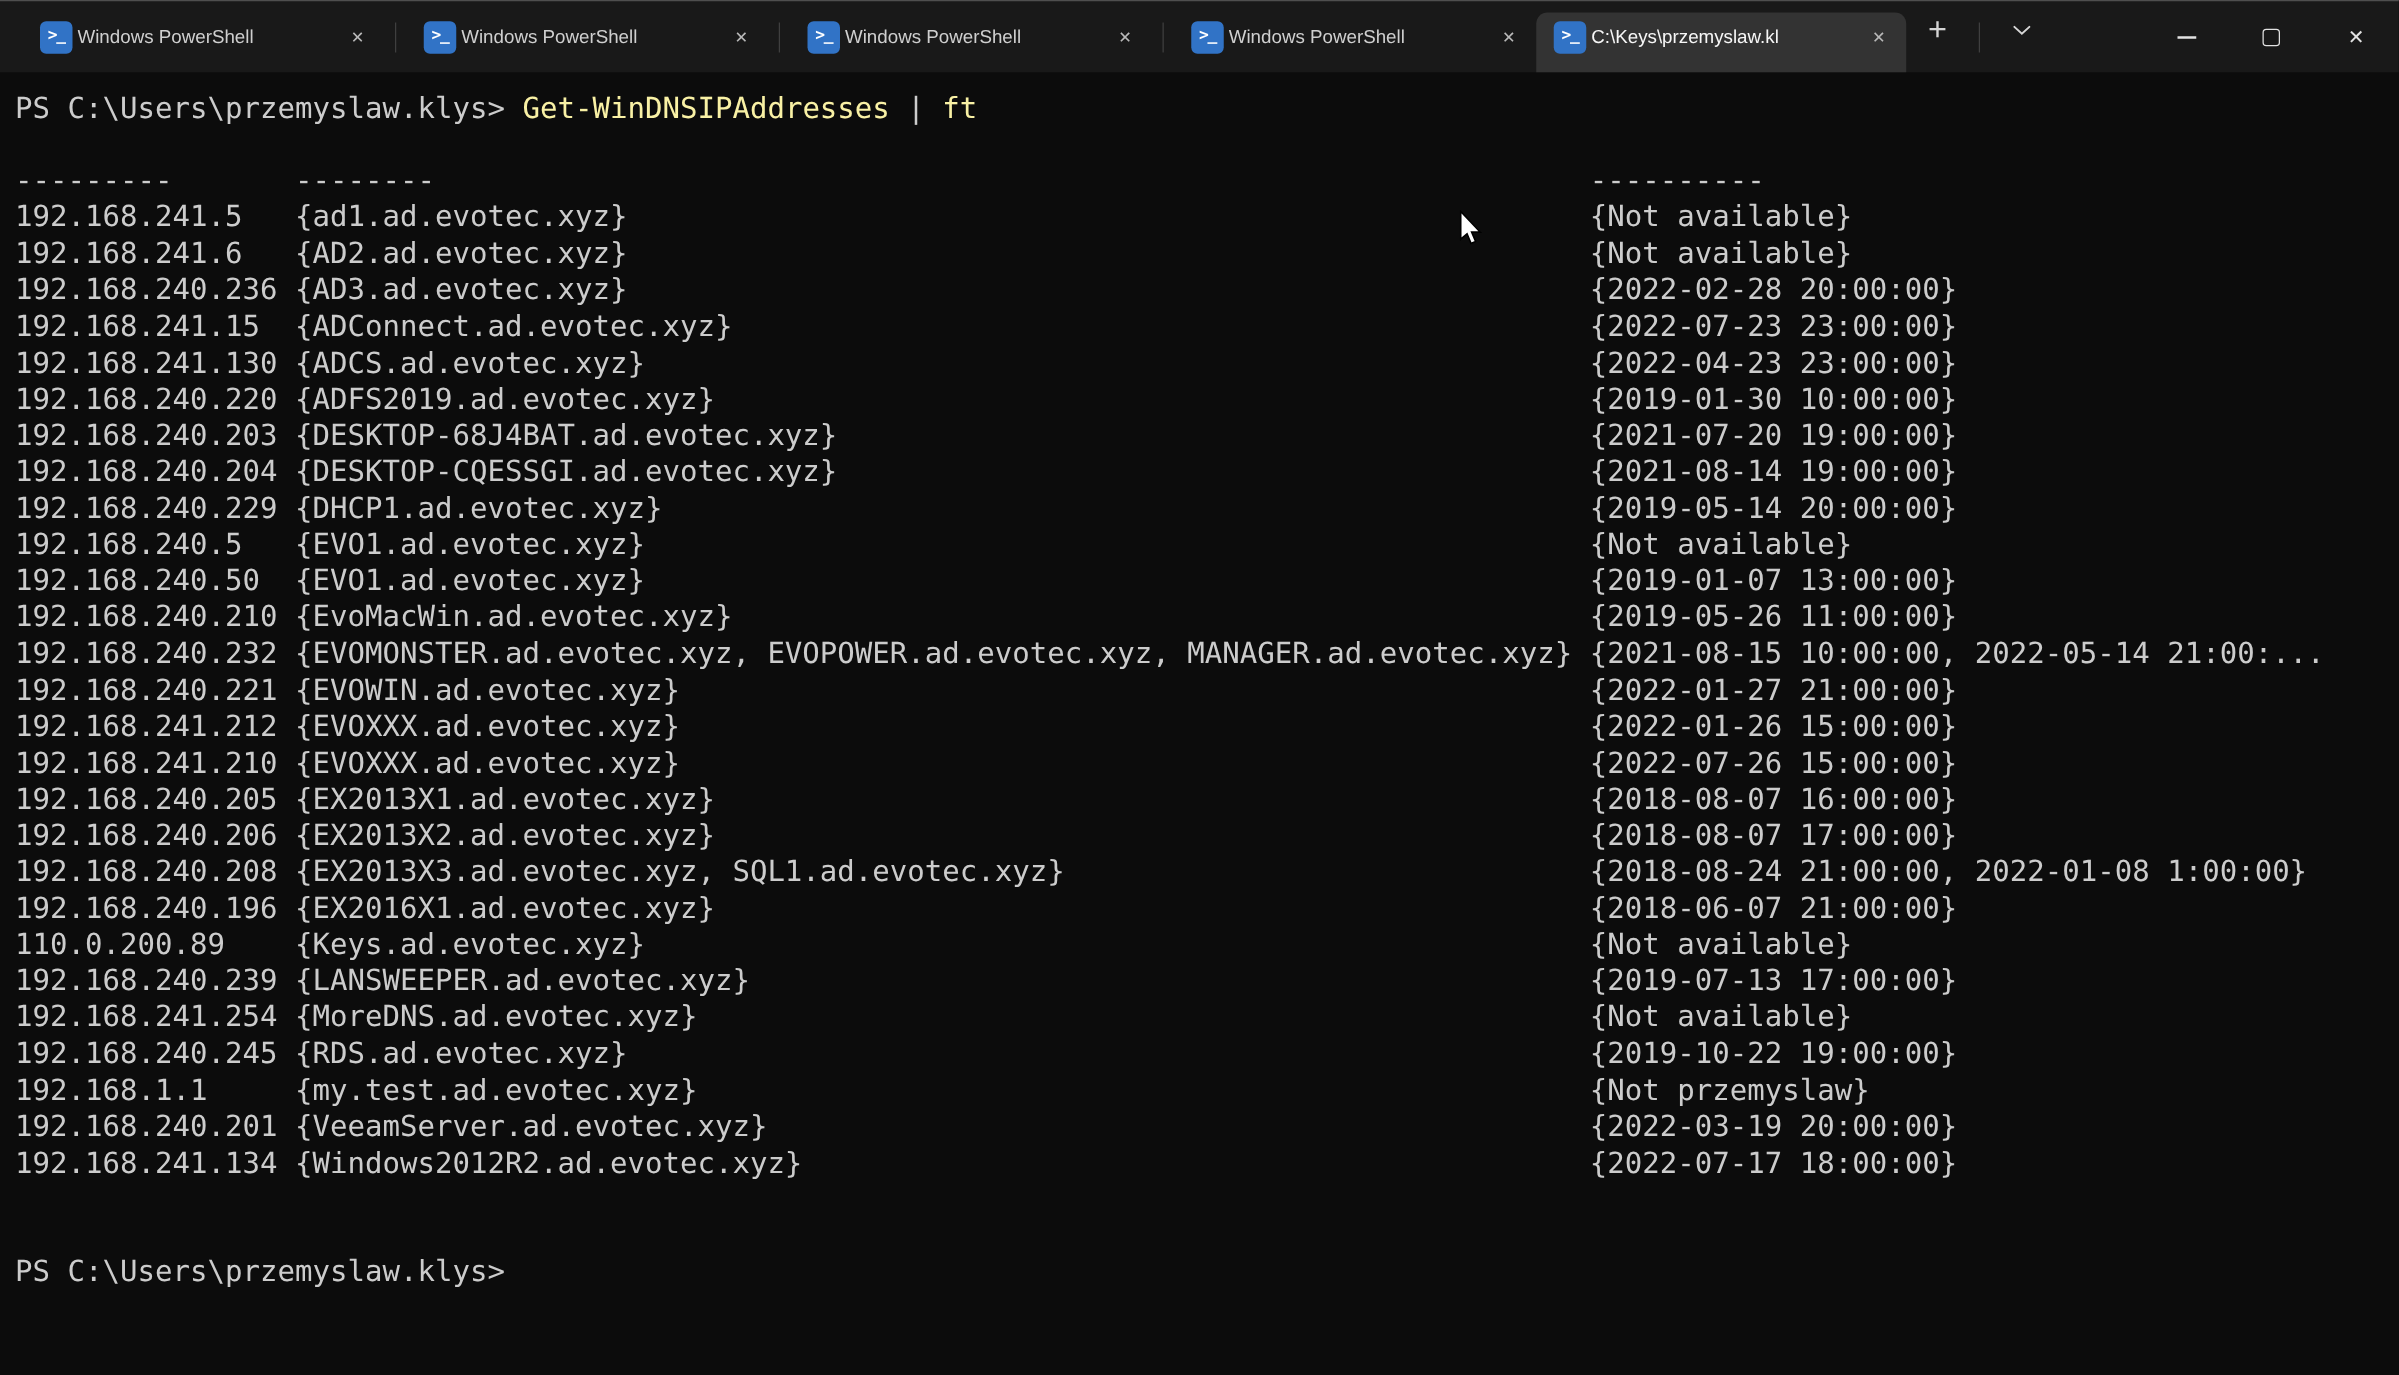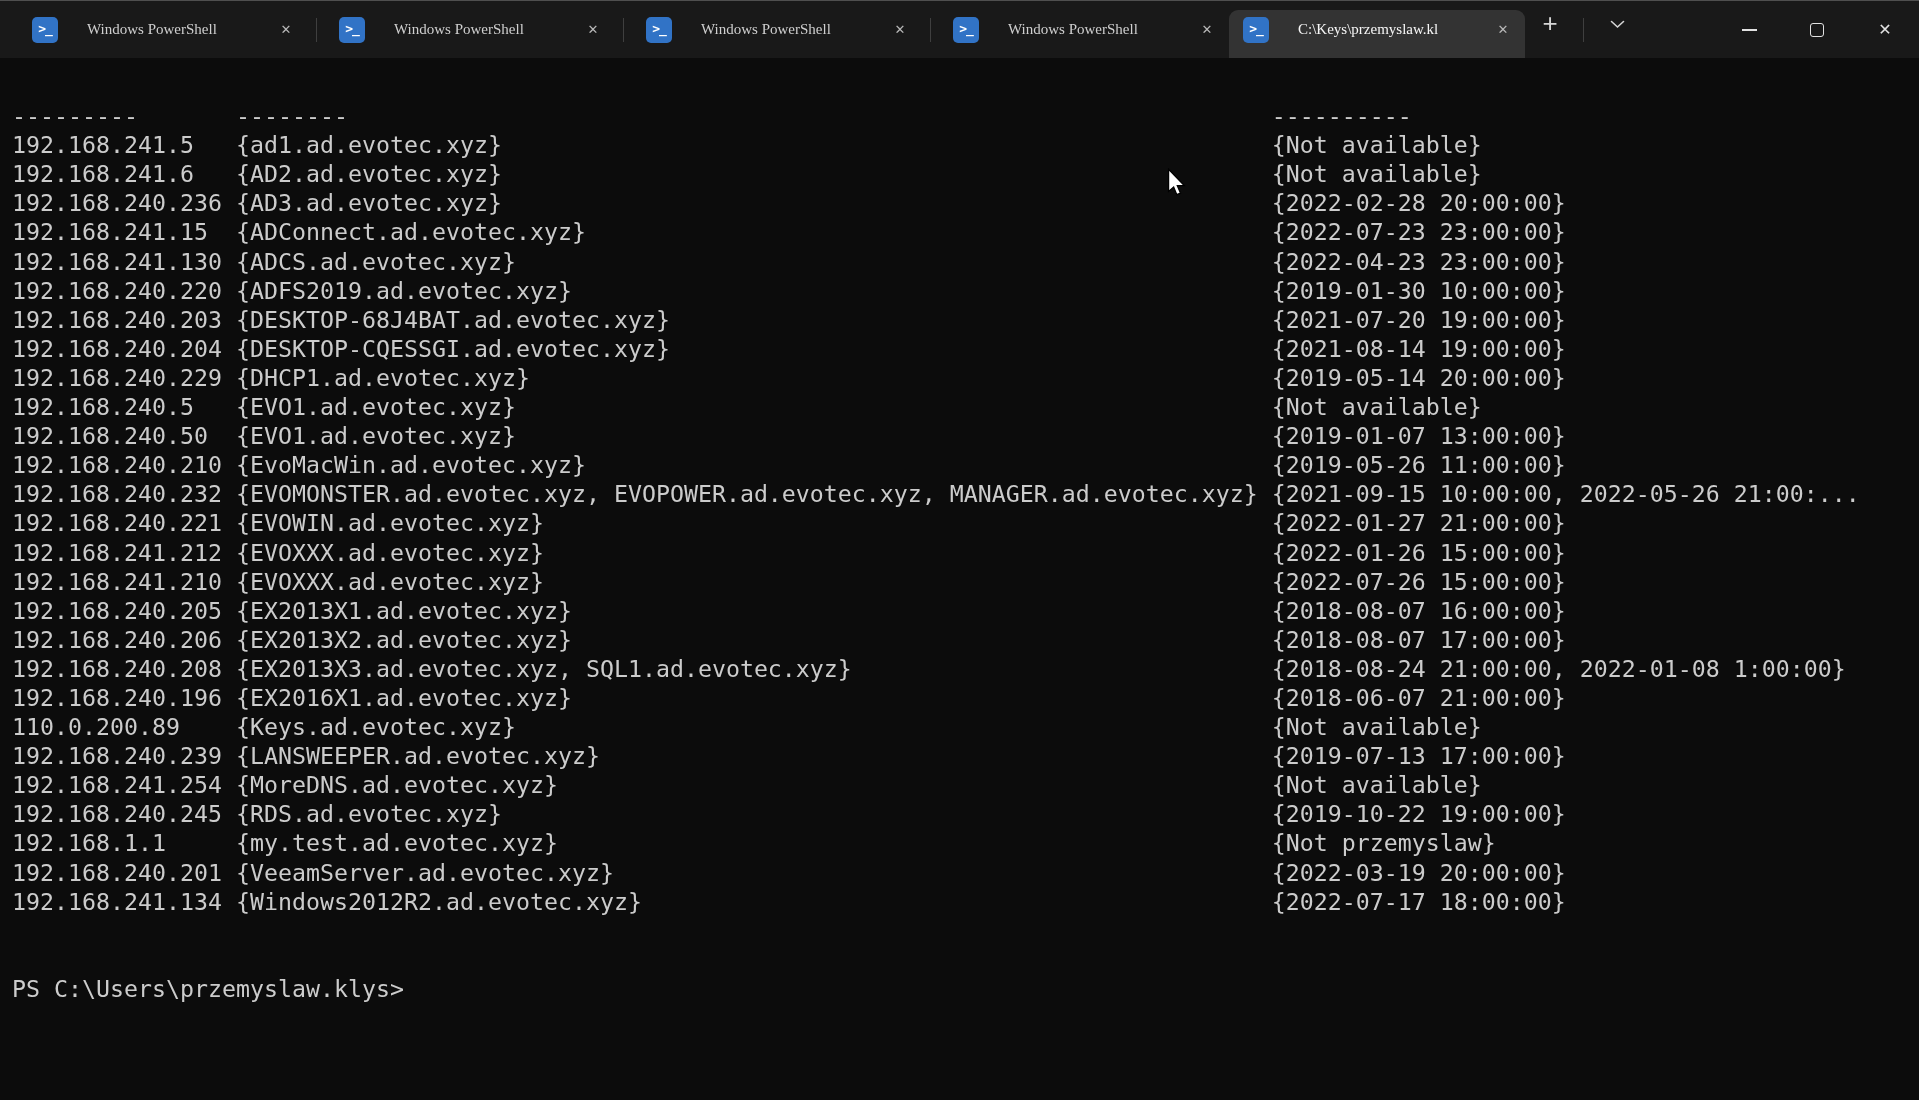--- a/index.html
+++ b/index.html
@@ -12,21 +12,21 @@
   .window{position:relative;width:1919px;height:1100px;background:var(--terminal-bg);font-family:"Liberation Sans",sans-serif;}
   
   .tab-bar{height:58px;background:var(--tab-bar-bg);border-top:1px solid #4f4f4f;display:flex;align-items:stretch;}
   .tab-strip{display:flex;align-items:center;padding-left:18px;height:100%;}
   .tab{position:relative;width:290px;height:100%;display:flex;align-items:center;padding:0 8px 0 14px;cursor:default;}
   .tab.active{width:296px;}
   .tab.active::before{content:"";position:absolute;left:0;right:0;top:9px;bottom:0;background:var(--active-tab-bg);border-radius:9px 9px 0 0;}
   .tab>*{position:relative;}
   .ps-icon{width:26px;height:26px;border-radius:5px;background:var(--powershell-blue);color:#fff;
     font-family:"DejaVu Sans Mono",monospace;font-weight:bold;font-size:13px;line-height:24px;text-align:center;flex:0 0 26px;letter-spacing:-1px;}
-  .tab-label{flex:1;margin-left:29px;font-size:15px;color:#cfcfcf;white-space:nowrap;overflow:hidden;font-family:Liberation Serif, serif;}
+  .tab-label{flex:1;margin-left:4px;font-size:15px;color:#cfcfcf;white-space:nowrap;overflow:hidden;}
   .tab.active .tab-label{color:#f7f7f7;}
   .tab-close{width:28px;height:28px;display:flex;align-items:center;justify-content:center;color:#b8b8b8;font-size:13px;border-radius:4px;}
   .tab-sep{width:1px;height:24px;background:#3f3f3f;margin:0 8px;flex:0 0 1px;}
   .bar-btn{width:46px;height:46px;margin:0 2px;display:flex;align-items:center;justify-content:center;color:#d5d5d5;border-radius:4px;}
   .plus-glyph{font-size:26px;font-weight:300;line-height:1;margin-top:-3px;}
   .bar-spacer{flex:1;}
   .win-controls{display:flex;height:100%;}
   .win-btn{width:68px;height:100%;display:flex;align-items:center;justify-content:center;color:#e2e2e2;}
   .min-glyph{width:15px;height:2px;background:#e2e2e2;}
   .max-glyph{width:14px;height:14px;border:1.5px solid #e2e2e2;border-radius:3px;}
@@ -91,36 +91,37 @@
       <div class="win-btn">
           <span class="max-glyph"></span>
         </div>
       <div class="win-btn">
           <span class="close-glyph">✕</span>
         </div>
     </div>
   </div>
 
   <div class="terminal">
+    <div class="line"><span>PS C:\Users\przemyslaw.klys&gt;</span><span> </span><span class="cmd">Get-WinDNSIPAddresses</span><span> </span><span>|</span><span> </span><span class="cmd">ft</span></div>
     <div class="line"></div>
     <div>
         <div class="line">---------       --------                                                                  ----------</div>
         <div class="line">192.168.241.5   {ad1.ad.evotec.xyz}                                                       {Not available}</div>
         <div class="line">192.168.241.6   {AD2.ad.evotec.xyz}                                                       {Not available}</div>
         <div class="line">192.168.240.236 {AD3.ad.evotec.xyz}                                                       {2022-02-28 20:00:00}</div>
         <div class="line">192.168.241.15  {ADConnect.ad.evotec.xyz}                                                 {2022-07-23 23:00:00}</div>
         <div class="line">192.168.241.130 {ADCS.ad.evotec.xyz}                                                      {2022-04-23 23:00:00}</div>
         <div class="line">192.168.240.220 {ADFS2019.ad.evotec.xyz}                                                  {2019-01-30 10:00:00}</div>
         <div class="line">192.168.240.203 {DESKTOP-68J4BAT.ad.evotec.xyz}                                           {2021-07-20 19:00:00}</div>
         <div class="line">192.168.240.204 {DESKTOP-CQESSGI.ad.evotec.xyz}                                           {2021-08-14 19:00:00}</div>
         <div class="line">192.168.240.229 {DHCP1.ad.evotec.xyz}                                                     {2019-05-14 20:00:00}</div>
         <div class="line">192.168.240.5   {EVO1.ad.evotec.xyz}                                                      {Not available}</div>
         <div class="line">192.168.240.50  {EVO1.ad.evotec.xyz}                                                      {2019-01-07 13:00:00}</div>
         <div class="line">192.168.240.210 {EvoMacWin.ad.evotec.xyz}                                                 {2019-05-26 11:00:00}</div>
-        <div class="line">192.168.240.232 {EVOMONSTER.ad.evotec.xyz, EVOPOWER.ad.evotec.xyz, MANAGER.ad.evotec.xyz} {2021-09-15 10:00:00, 2022-05-26 21:00:...</div>
+        <div class="line">192.168.240.232 {EVOMONSTER.ad.evotec.xyz, EVOPOWER.ad.evotec.xyz, MANAGER.ad.evotec.xyz} {2021-08-15 10:00:00, 2022-05-14 21:00:...</div>
         <div class="line">192.168.240.221 {EVOWIN.ad.evotec.xyz}                                                    {2022-01-27 21:00:00}</div>
         <div class="line">192.168.241.212 {EVOXXX.ad.evotec.xyz}                                                    {2022-01-26 15:00:00}</div>
         <div class="line">192.168.241.210 {EVOXXX.ad.evotec.xyz}                                                    {2022-07-26 15:00:00}</div>
         <div class="line">192.168.240.205 {EX2013X1.ad.evotec.xyz}                                                  {2018-08-07 16:00:00}</div>
         <div class="line">192.168.240.206 {EX2013X2.ad.evotec.xyz}                                                  {2018-08-07 17:00:00}</div>
         <div class="line">192.168.240.208 {EX2013X3.ad.evotec.xyz, SQL1.ad.evotec.xyz}                              {2018-08-24 21:00:00, 2022-01-08 1:00:00}</div>
         <div class="line">192.168.240.196 {EX2016X1.ad.evotec.xyz}                                                  {2018-06-07 21:00:00}</div>
         <div class="line">110.0.200.89    {Keys.ad.evotec.xyz}                                                      {Not available}</div>
         <div class="line">192.168.240.239 {LANSWEEPER.ad.evotec.xyz}                                                {2019-07-13 17:00:00}</div>
         <div class="line">192.168.241.254 {MoreDNS.ad.evotec.xyz}                                                   {Not available}</div>

